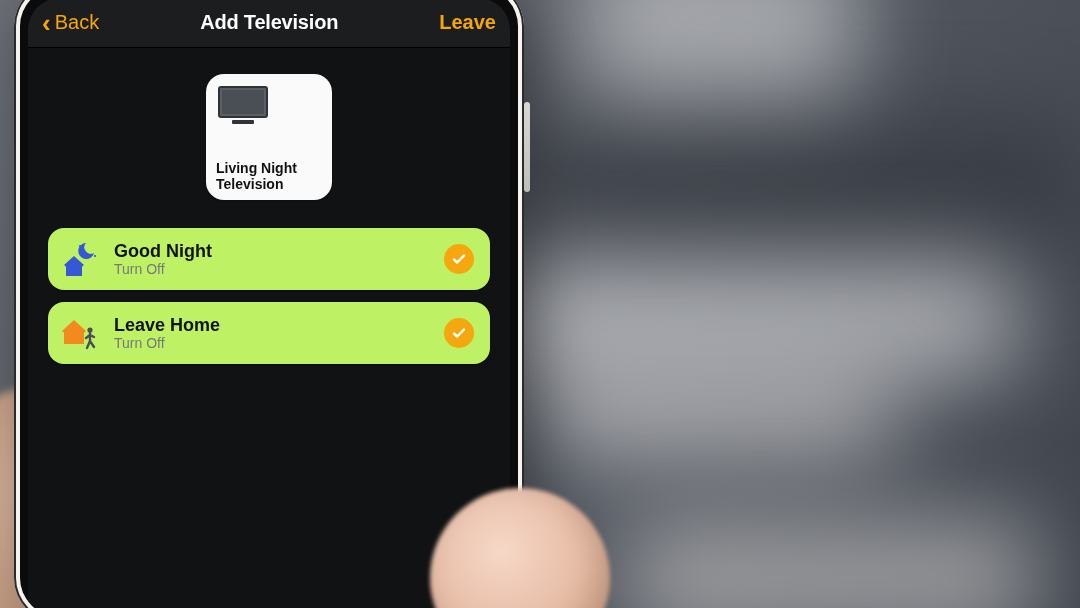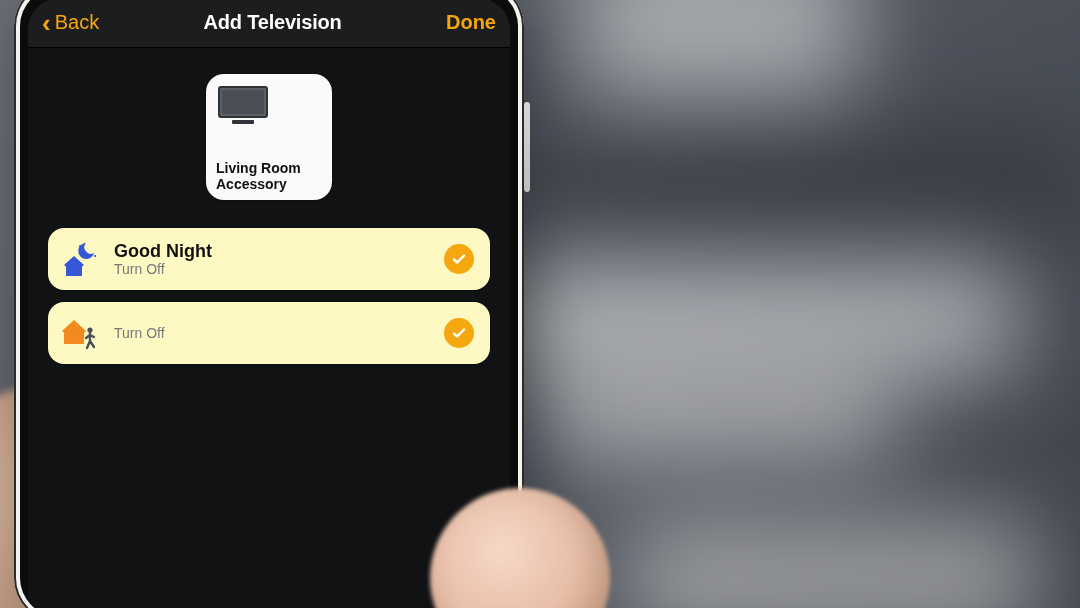--- a/index.html
+++ b/index.html
@@ -172,21 +172,21 @@
       line-height: 1.35;
       margin-top: 6px;
     }
     .scene-list {
       margin-top: 28px;
       display: flex;
       flex-direction: column;
       gap: 12px;
     }
     .scene-row {
-      background: #fef9c3;
+      background: #bef264;
       border-radius: 16px;
       height: 62px;
       display: flex;
       align-items: center;
       padding: 0 16px 0 12px;
       gap: 14px;
       box-shadow: 0 1px 2px rgba(0,0,0,0.25);
     }
     .scene-icon {
       width: 40px;
@@ -250,34 +250,34 @@
     <div class="phone-inner">
       <div class="blue-top"></div>
       <div class="screen">
 
         <div class="navbar">
           <div class="nav-left">
             <span class="chevron-left">‹</span>
             <span>Back</span>
           </div>
           <div class="nav-title">Add Television</div>
-          <div class="nav-right">Done</div>
+          <div class="nav-right">Leave</div>
         </div>
 
         <div class="content">
 
           <div class="accessory-tile">
             <div class="tv-icon-wrap">
               <svg class="tv-svg" viewBox="0 0 54 44">
                 <rect x="3" y="3" width="48" height="30" rx="2" fill="#5b5f66" stroke="#2f3338" stroke-width="2"></rect>
                 <rect x="6" y="6" width="42" height="24" rx="1" fill="#4a4e55"></rect>
                 <rect x="16" y="36" width="22" height="4" rx="1" fill="#2f3338"></rect>
               </svg>
             </div>
-            <div class="accessory-label">Living Room Accessory</div>
+            <div class="accessory-label">Living Night Television</div>
           </div>
 
 
           <div class="scene-list">
 
             <div class="scene-row">
               <div class="scene-icon">
                 <svg width="40" height="38" viewBox="0 0 40 38">
                   <path d="M26 3 a8 8 0 1 0 8 10 a6.5 6.5 0 0 1 -8 -10 z" fill="#3458d6"></path>
                   <circle cx="20" cy="6" r="1.1" fill="#3458d6"></circle>
@@ -300,20 +300,21 @@
             <div class="scene-row">
               <div class="scene-icon">
                 <svg width="40" height="38" viewBox="0 0 40 38">
                   <path d="M4 16 L14 7 L24 16 L24 30 L4 30 Z" fill="#f38a1f"></path>
                   <path d="M2 17 L14 6 L26 17 L24 18.8 L14 9.6 L4 18.8 Z" fill="#f38a1f"></path>
                   <circle cx="30" cy="16" r="2.6" fill="#4a4e55"></circle>
                   <path d="M30 19 L30 27 M30 21 L26 24 M30 21 L34 23 M30 27 L27 34 M30 27 L34 33" stroke="#4a4e55" stroke-width="2.4" stroke-linecap="round" fill="none"></path>
                 </svg>
               </div>
               <div class="scene-text">
+                <span class="scene-name">Leave Home</span>
                 <span class="scene-action">Turn Off</span>
               </div>
               <div class="checkmark">
                 <svg viewBox="0 0 16 16">
                     <path d="M3 8.5 L6.2 11.5 L13 4.5" stroke="#fff" stroke-width="2.4" fill="none" stroke-linecap="round" stroke-linejoin="round"></path>
                   </svg>
               </div>
             </div>
 
           </div>

